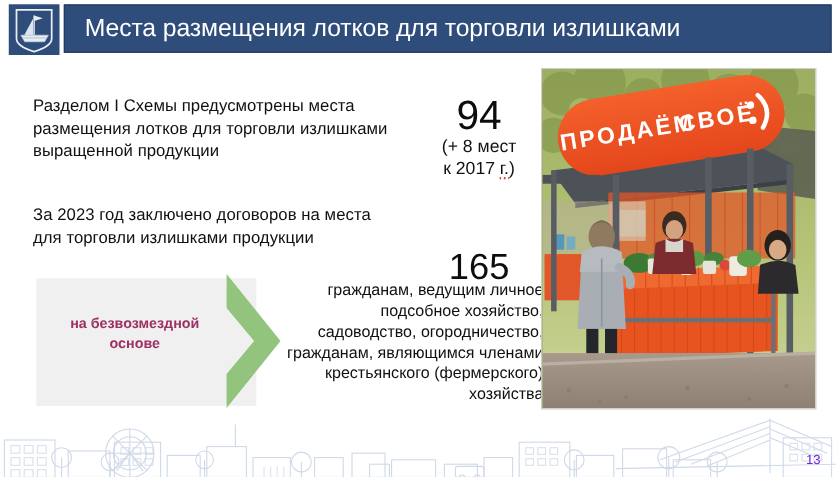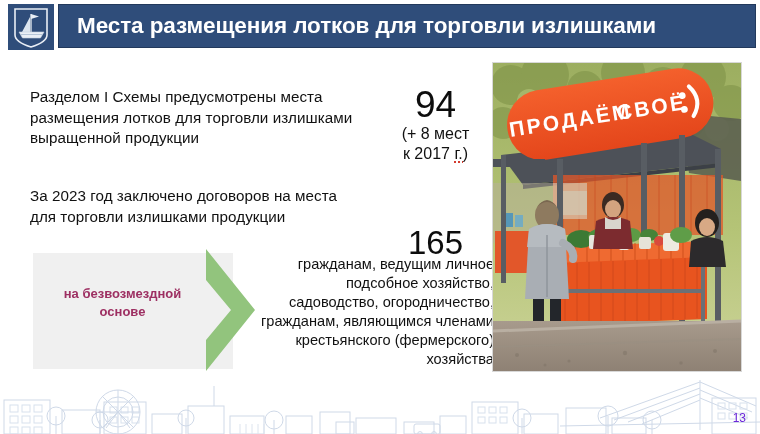--- a/index.html
+++ b/index.html
@@ -26,21 +26,21 @@
     background: #2f4d7a;
     border: 1px solid #22395c;
     box-sizing: border-box;
     display: flex;
     align-items: center;
     padding-left: 18px;
   }
   #header-title {
     color: #ffffff;
     font-size: 22.5px;
-    font-weight: bold;
+    font-weight: normal;
     letter-spacing: -0.1px;
     white-space: nowrap;
   }
   #emblem {
     position: absolute;
     left: 8px;
     top: 4px;
     width: 46px;
     height: 46px;
     background: #2f4d7a;

